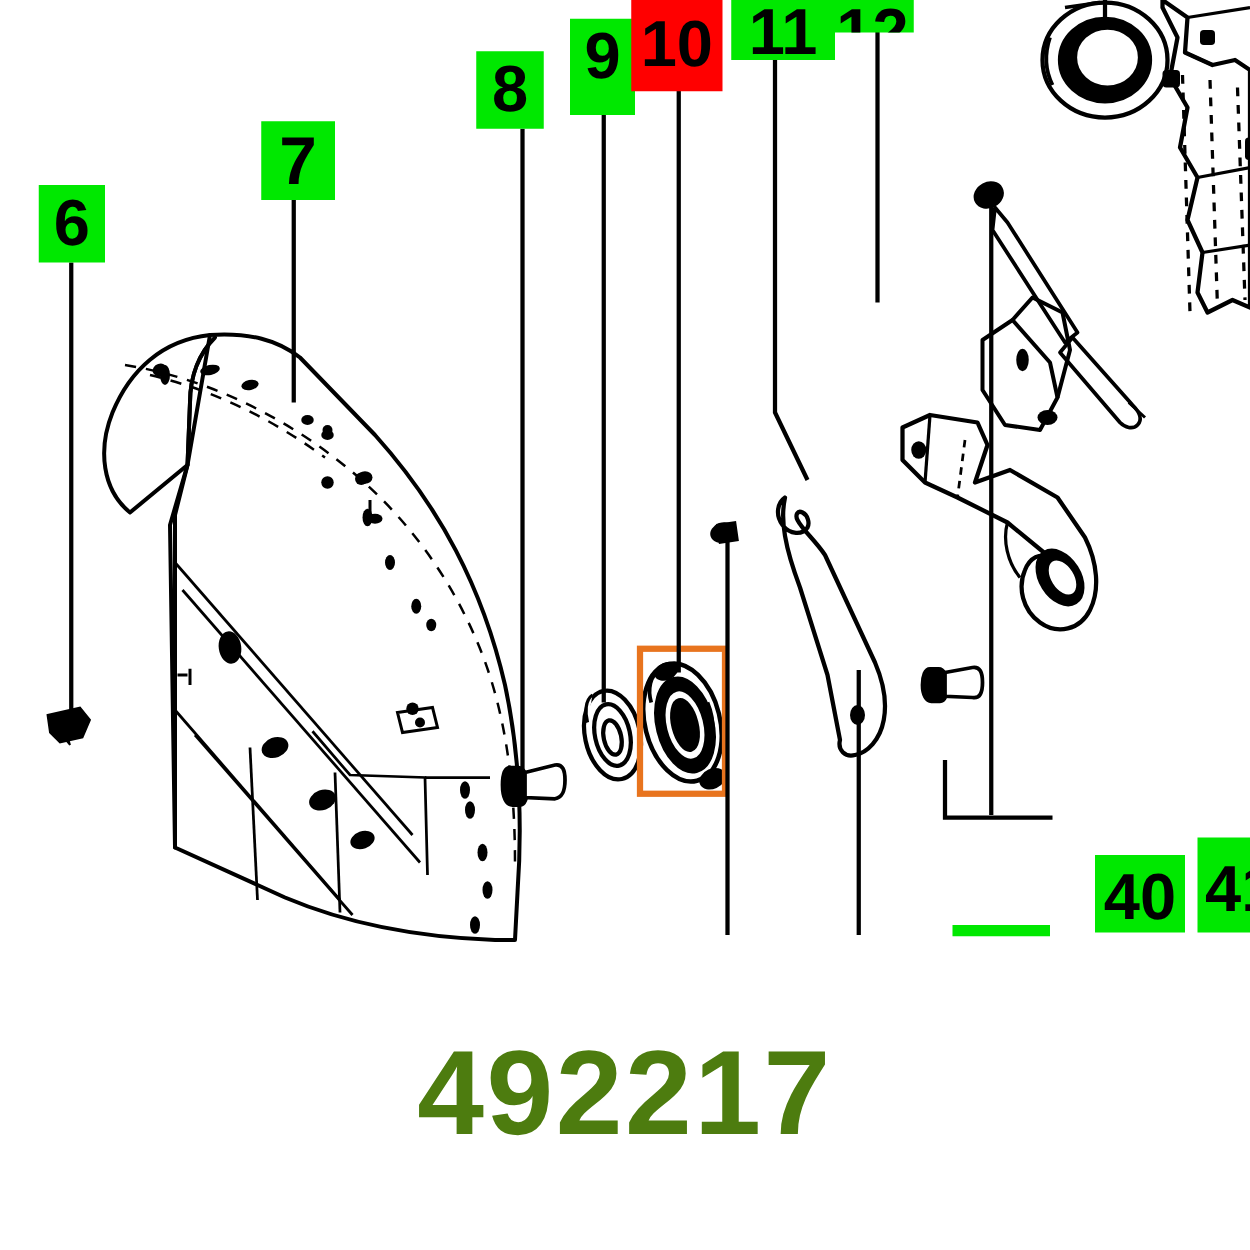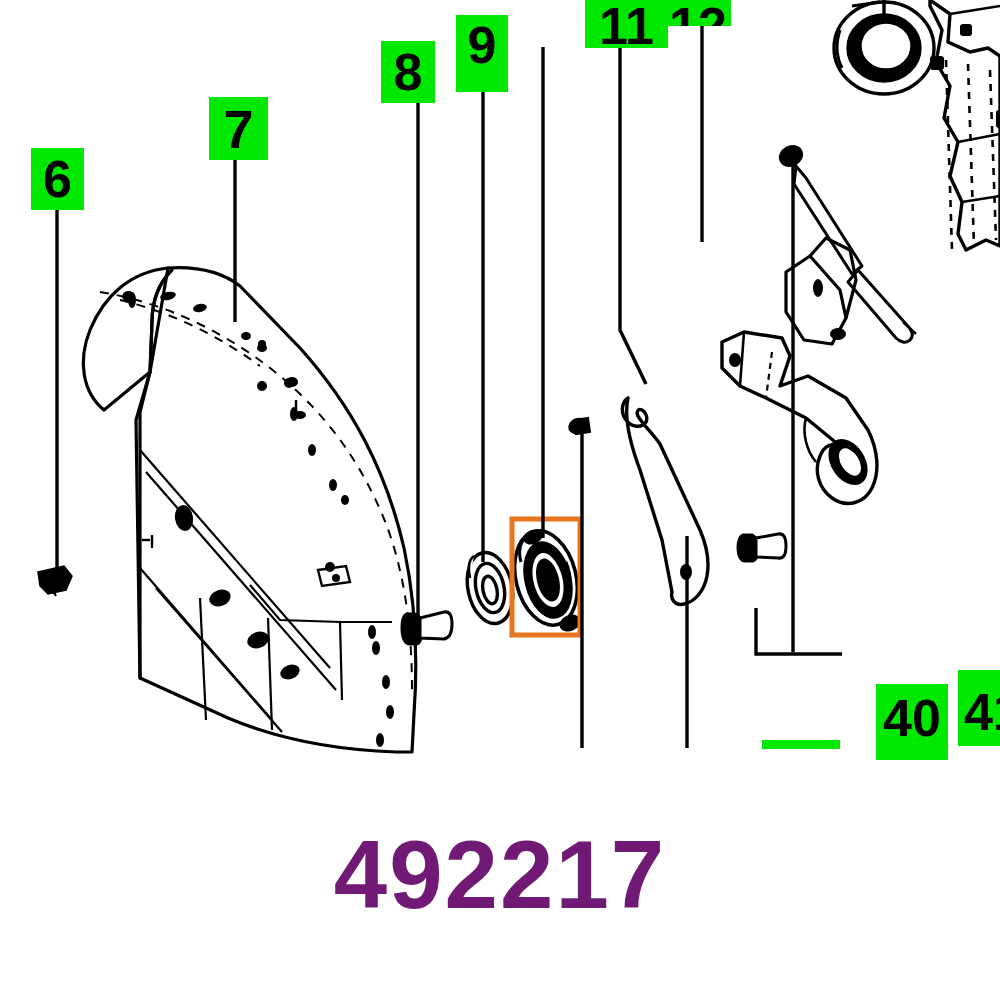--- a/index.html
+++ b/index.html
@@ -42,21 +42,21 @@
     white-space: nowrap;
   }
   #part-number {
     position: absolute;
     left: 0;
     top: 820;
     width: 1000px;
     text-align: center;
     font-family: "Liberation Sans", sans-serif;
     font-weight: bold;
-    color: #701a75;
+    color: #4d7c0f;
   }
 </style>
 </head>
 <body>
 
 <div id="page">
 
   <svg id="diagram-svg" viewBox="0 0 1000 1000">
 
     <g fill="none" stroke="#000000" stroke-width="3.2" stroke-linejoin="round" stroke-linecap="round">
@@ -265,30 +265,33 @@
   </div>
 
   <div class="callout" style="left:381px; top:41px; width:54px; height:62px; background:#00e800; font-size:52px;">
     <span class="callout-label">8</span>
   </div>
 
   <div class="callout" style="left:456px; top:15px; width:52px; height:77px; background:#00e800; font-size:52px; align-items:flex-start; padding-top:4px;">
     <span class="callout-label">9</span>
   </div>
 
+  <div class="callout" style="left:505px; top:0px; width:73px; height:73px; background:#ff0000; font-size:52px; align-items:flex-start; padding-top:10px;">
+    <span class="callout-label">10</span>
+  </div>
 
   <div class="callout" style="left:585px; top:0px; width:83px; height:48px; background:#00e800; font-size:52px; align-items:flex-start; padding-top:0px;">
     <span class="callout-label">11</span>
   </div>
 
   <div class="callout" style="left:665px; top:0px; width:66px; height:26px; background:#00e800; font-size:52px; align-items:flex-start; padding-top:0px;">
     <span class="callout-label">12</span>
   </div>
 
-  <div class="callout" style="left:876px; top:684px; width:72px; height:76px; background:#00e800; font-size:52px; align-items:flex-start; padding-top:8px;">
+  <div class="callout" style="left:876px; top:684px; width:72px; height:62px; background:#00e800; font-size:52px; align-items:flex-start; padding-top:8px;">
     <span class="callout-label">40</span>
   </div>
 
   <div class="callout" style="left:958px; top:670px; width:42px; height:76px; background:#00e800; font-size:52px; align-items:flex-start; justify-content:flex-start; padding-top:16px; padding-left:6px;">
     <span class="callout-label">41</span>
   </div>
 
   <div id="part-number" style="top:820px; font-size:96px; letter-spacing:2px;">492217</div>
 
 </div>

